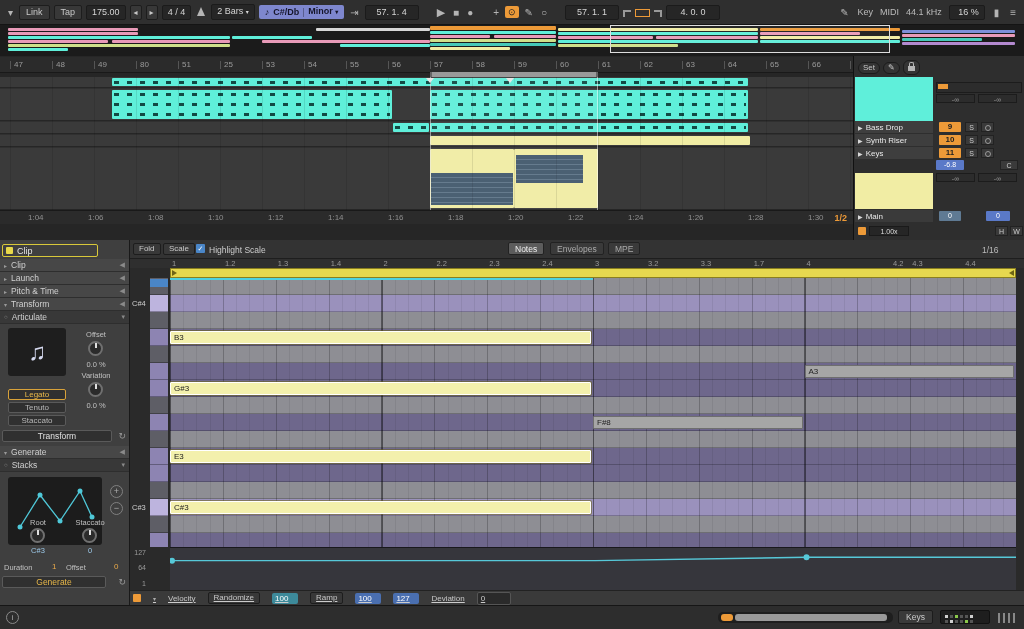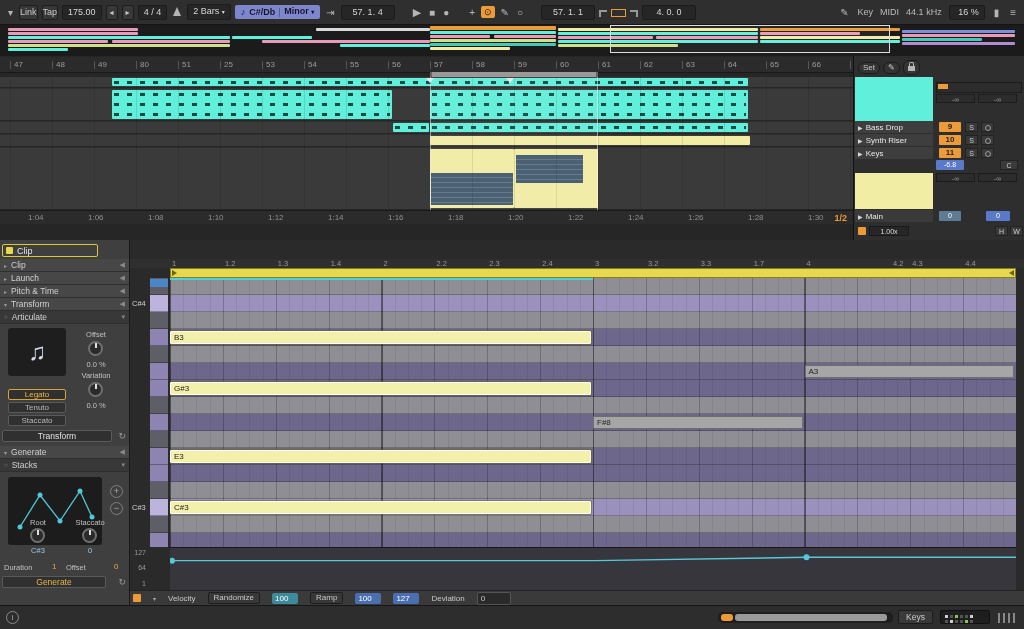--- a/index.html
+++ b/index.html
@@ -3,21 +3,21 @@
 <meta charset="utf-8">
 <style>
   html,body{margin:0;padding:0;background:#111;}
   .app{position:relative;width:1024px;height:629px;overflow:hidden;background:#262626;
        font-family:"Liberation Sans",sans-serif;color:#ccc;font-size:9px;}
 
   
   .transport{position:absolute;top:0;left:0;width:1024px;height:25px;background:#2F2F2F;
              border-bottom:1px solid #141414;display:flex;align-items:center;gap:4px;
              padding:0 6px;box-sizing:border-box;font-size:9px;}
-  .tbtn{background:#383838;border:1px solid #1d1d1d;color:#c8c8c8;padding:1px 0;border-radius:2px;line-height:11px;}
+  .tbtn{background:#383838;border:1px solid #1d1d1d;color:#c8c8c8;padding:1px 6px;border-radius:2px;line-height:11px;}
   .tbtn.sm{padding:1px 3px;font-size:8px;}
   .tval{background:#262626;border:1px solid #1b1b1b;color:#d5d5d5;padding:1px 5px;border-radius:2px;line-height:11px;}
   .tval.wide{min-width:42px;text-align:center;}
   .ticon{color:#b5b5b5;padding:0 2px;font-size:10px;}
   .ticon.play{font-size:11px;}
   .odub{background:#ED9A38;color:#222;border-radius:2px;padding:0 3px;line-height:12px;font-size:9px;}
   .keybox{display:inline-flex;align-items:center;gap:4px;background:#7E87CE;color:#15152a;
           padding:1px 6px;border-radius:2px;line-height:11px;font-weight:bold;}
   .kdiv{width:1px;height:9px;background:rgba(0,0,0,.3);}
   .dd{font-size:6px;font-style:normal;}
@@ -165,21 +165,21 @@
       repeating-linear-gradient(90deg,rgba(0,0,0,.07) 0 1px,transparent 1px 13.22px);}
   .topline{position:absolute;left:0;top:0;width:423px;height:2px;background:#4FD0E0;z-index:4;}
   .note{position:absolute;height:13px;font-size:8px;line-height:12px;padding-left:3px;box-sizing:border-box;
         border-radius:1px;overflow:hidden;white-space:nowrap;z-index:3;}
   .note.sel{background:#F3F0AC;border:1px solid #fff;color:#1a1a1a;box-shadow:0 0 0 1px rgba(110,100,22,.55);}
   .note.ghost{background:#A6A6A6;border:1px solid #6e6e6e;color:#222;}
   .vellane{position:absolute;left:40px;top:307px;width:846px;height:43px;background:#36363C;
            border-top:1px solid #18181c;box-sizing:border-box;}
   .vlab{position:absolute;left:0;width:16px;text-align:right;font-size:7px;color:#9a9a9a;}
   .velfooter{position:absolute;left:0;top:350px;width:100%;height:15px;background:#3A3A3A;border-top:1px solid #222;
-             display:flex;align-items:center;gap:12px;padding:0 3px;box-sizing:border-box;font-size:8px;}
+             display:flex;align-items:center;gap:12px;padding:0 3px;box-sizing:border-box;font-size:8px;text-decoration:underline;}
   .lanesq{width:8px;height:8px;background:#ED9A38;border-radius:1px;}
   .dd2{font-size:6px;color:#aaa;}
   .fbtn{background:#383838;border:1px solid #1d1d1d;color:#c8c8c8;padding:0 5px;border-radius:2px;line-height:10px;font-size:8px;}
   .vbox{min-width:20px;text-align:left;font-size:8px;line-height:11px;border-radius:2px;padding:0 3px;color:#fff;}
   .teal{background:#3D8A9A;}.blue{background:#4A6FB0;}
   .dark{background:#2A2A2A;border:1px solid #555;color:#ccc;min-width:26px;}
   .flabel{color:#c8c8c8;}
 
   
   .statusbar{position:absolute;left:0;top:605px;width:1024px;height:24px;background:#2D2D2D;
@@ -505,20 +505,30 @@
     <div class="gval" style="left:62px;top:306px;width:56px">0</div>
     <div class="dlab" style="left:4px;top:323px">Duration</div>
     <div class="dval" style="left:52px;top:322px">1</div>
     <div class="dlab" style="left:66px;top:323px">Offset</div>
     <div class="dval" style="left:114px;top:322px">0</div>
     <div class="cp-btn amber" style="top:336px">Generate</div>
     <div class="refr" style="top:337px">↻</div>
   </div>
 
   <div class="editor">
+    <div class="edtabs">
+      <span class="fbtn btnf" style="left:3px">Fold</span>
+      <span class="fbtn btnf" style="left:33px">Scale</span>
+      <span class="chk">✓</span>
+      <span class="chklabel">Highlight Scale</span>
+      <span class="tab active" style="left:378px">Notes</span>
+      <span class="tab" style="left:420px">Envelopes</span>
+      <span class="tab" style="left:478px">MPE</span>
+      <span class="gridlabel">1/16</span>
+    </div>
     <div class="beatruler" id="beatRuler">
         <div class="beatlabel" style="left: 42px;">1</div>
         <div class="beatlabel" style="left: 94.875px;">1.2</div>
         <div class="beatlabel" style="left: 147.75px;">1.3</div>
         <div class="beatlabel" style="left: 200.625px;">1.4</div>
         <div class="beatlabel" style="left: 253.5px;">2</div>
         <div class="beatlabel" style="left: 306.375px;">2.2</div>
         <div class="beatlabel" style="left: 359.25px;">2.3</div>
         <div class="beatlabel" style="left: 412.125px;">2.4</div>
         <div class="beatlabel" style="left: 465px;">3</div>

